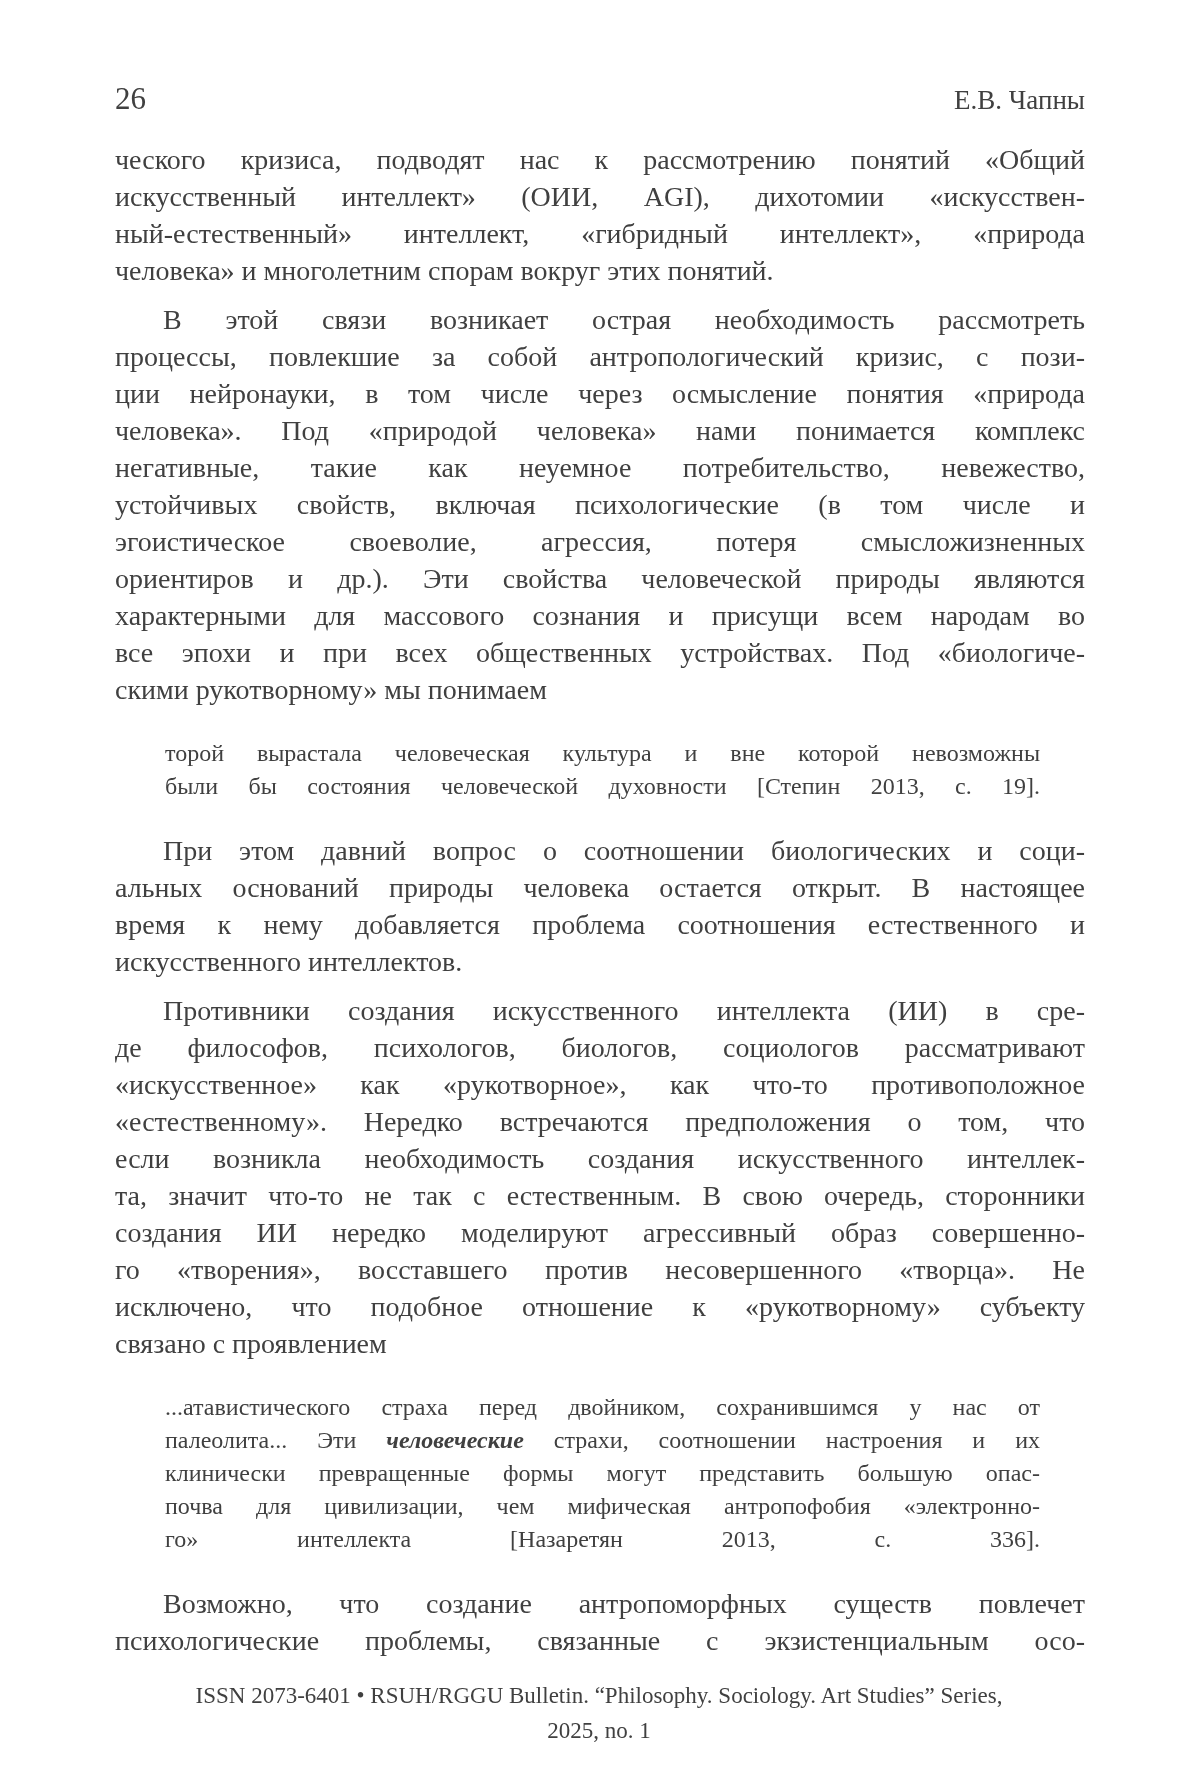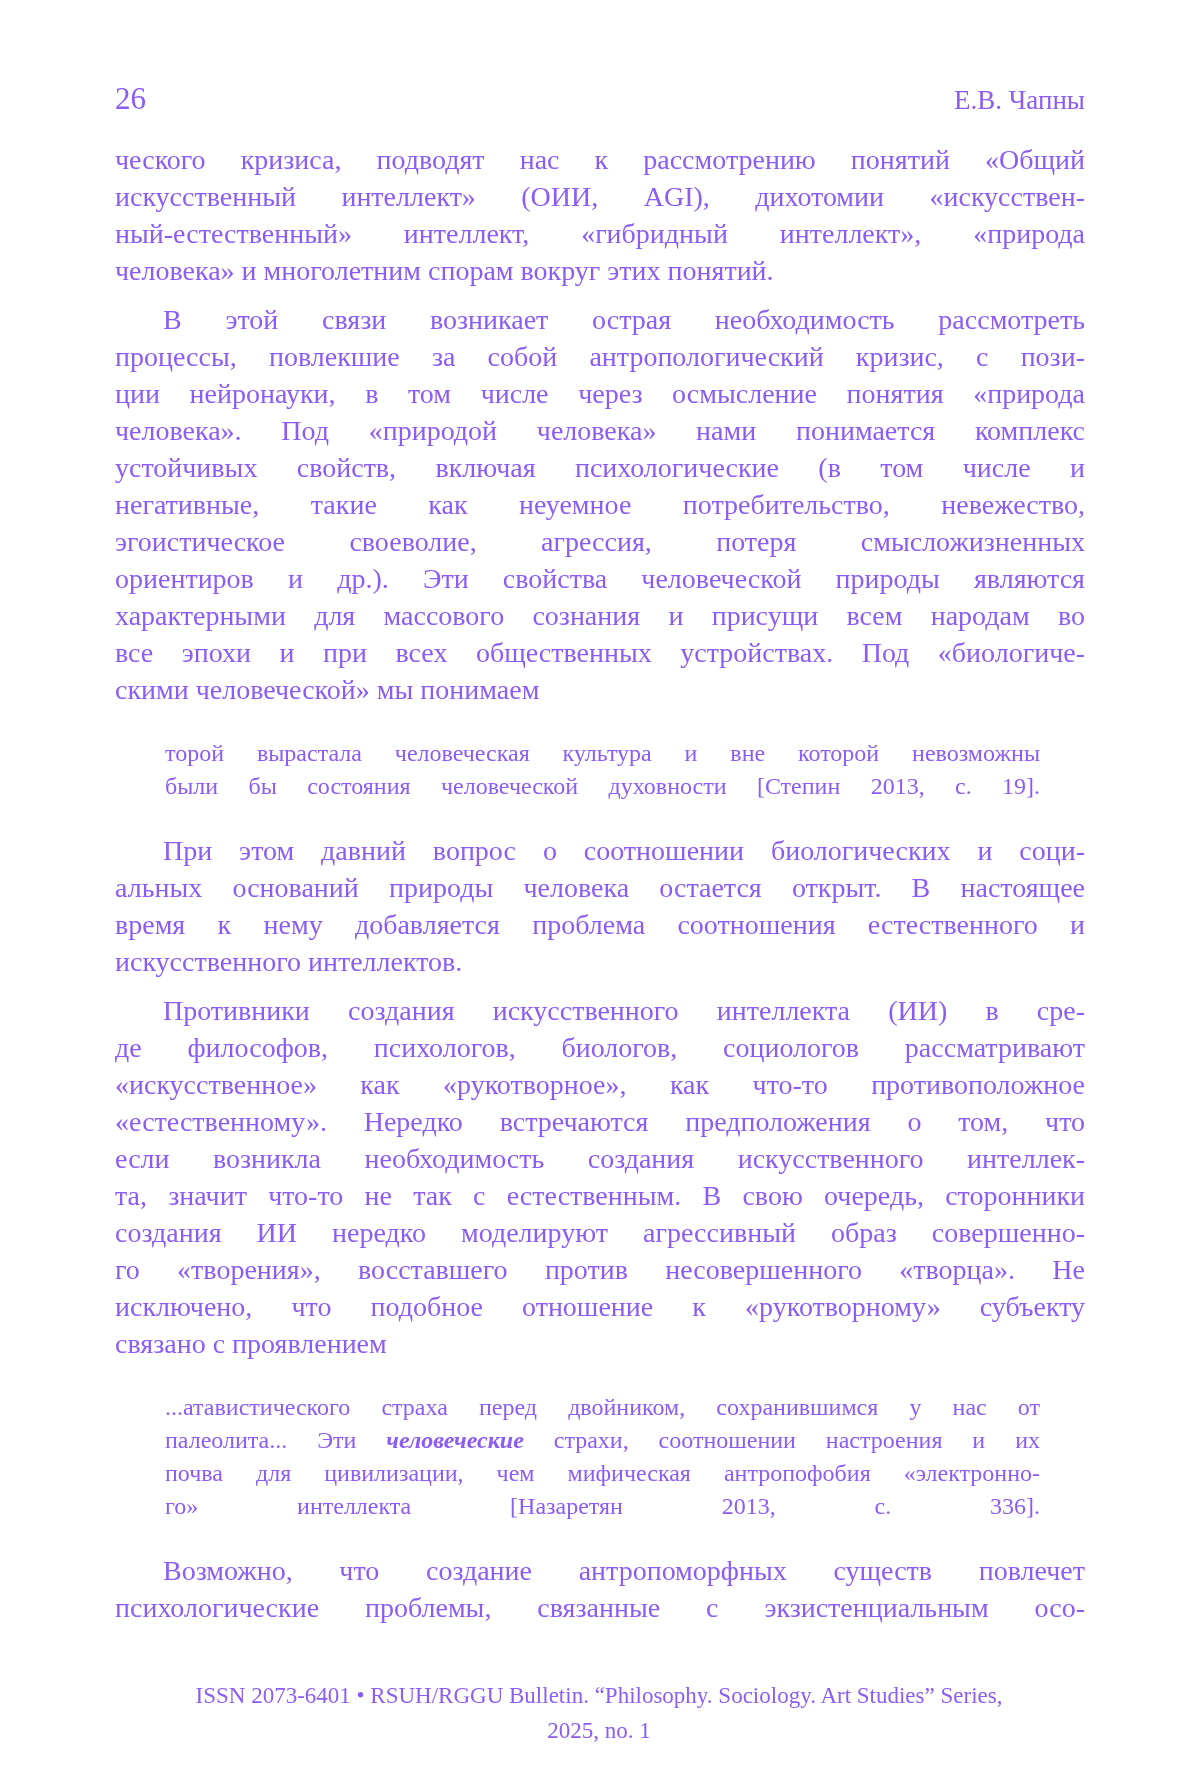--- a/index.html
+++ b/index.html
@@ -1,21 +1,21 @@
 <!DOCTYPE html>
 <html lang="ru"><head>
 <meta charset="utf-8">
 <style>
   html, body { margin: 0; padding: 0; background: #ffffff; }
   .page {
     position: relative;
     width: 1200px;
     height: 1780px;
     background: #ffffff;
-    color: #8b5cf6;
+    color: #404040;
     font-family: "Liberation Serif", "DejaVu Serif", serif;
     box-sizing: border-box;
     padding: 82px 115px 0 115px;
     overflow: hidden;
   }
   .running-head {
     display: flex;
     justify-content: space-between;
     align-items: baseline;
     margin-bottom: 24px;
@@ -70,27 +70,27 @@
     <div class="body-line">искусственный интеллект» (ОИИ, AGI), дихотомии «искусствен-</div>
     <div class="body-line">ный-естественный» интеллект, «гибридный интеллект», «природа</div>
     <div class="body-line last">человека» и многолетним спорам вокруг этих понятий.</div>
   </div>
 
   <div>
     <div class="body-line indent">В этой связи возникает острая необходимость рассмотреть</div>
     <div class="body-line">процессы, повлекшие за собой антропологический кризис, с пози-</div>
     <div class="body-line">ции нейронауки, в том числе через осмысление понятия «природа</div>
     <div class="body-line">человека». Под «природой человека» нами понимается комплекс</div>
+    <div class="body-line">негативные, такие как неуемное потребительство, невежество,</div>
     <div class="body-line">устойчивых свойств, включая психологические (в том числе и</div>
-    <div class="body-line">негативные, такие как неуемное потребительство, невежество,</div>
     <div class="body-line">эгоистическое своеволие, агрессия, потеря смысложизненных</div>
     <div class="body-line">ориентиров и др.). Эти свойства человеческой природы являются</div>
     <div class="body-line">характерными для массового сознания и присущи всем народам во</div>
     <div class="body-line">все эпохи и при всех общественных устройствах. Под «биологиче-</div>
-    <div class="body-line last">скими человеческой» мы понимаем</div>
+    <div class="body-line last">скими рукотворному» мы понимаем</div>
   </div>
 
   <div class="quote">
     <div class="quote-line">торой вырастала человеческая культура и вне которой невозможны</div>
     <div class="quote-line last">были бы состояния человеческой духовности [Степин 2013, с. 19].</div>
   </div>
 
   <div>
     <div class="body-line indent">При этом давний вопрос о соотношении биологических и соци-</div>
     <div class="body-line">альных оснований природы человека остается открыт. В настоящее</div>
@@ -107,20 +107,21 @@
     <div class="body-line">та, значит что-то не так с естественным. В свою очередь, сторонники</div>
     <div class="body-line">создания ИИ нередко моделируют агрессивный образ совершенно-</div>
     <div class="body-line">го «творения», восставшего против несовершенного «творца». Не</div>
     <div class="body-line">исключено, что подобное отношение к «рукотворному» субъекту</div>
     <div class="body-line last">связано с проявлением</div>
   </div>
 
   <div class="quote">
     <div class="quote-line">...атавистического страха перед двойником, сохранившимся у нас от</div>
     <div class="quote-line"><span>палеолита... Эти </span><span class="italic">человеческие</span><span> страхи, соотношении настроения и их</span></div>
+    <div class="quote-line">клинически превращенные формы могут представить большую опас-</div>
     <div class="quote-line">почва для цивилизации, чем мифическая антропофобия «электронно-</div>
     <div class="quote-line last">го» интеллекта [Назаретян 2013, с. 336].</div>
   </div>
 
   <div>
     <div class="body-line indent">Возможно, что создание антропоморфных существ повлечет</div>
     <div class="body-line">психологические проблемы, связанные с экзистенциальным осо-</div>
   </div>
 
   <div class="footer">

